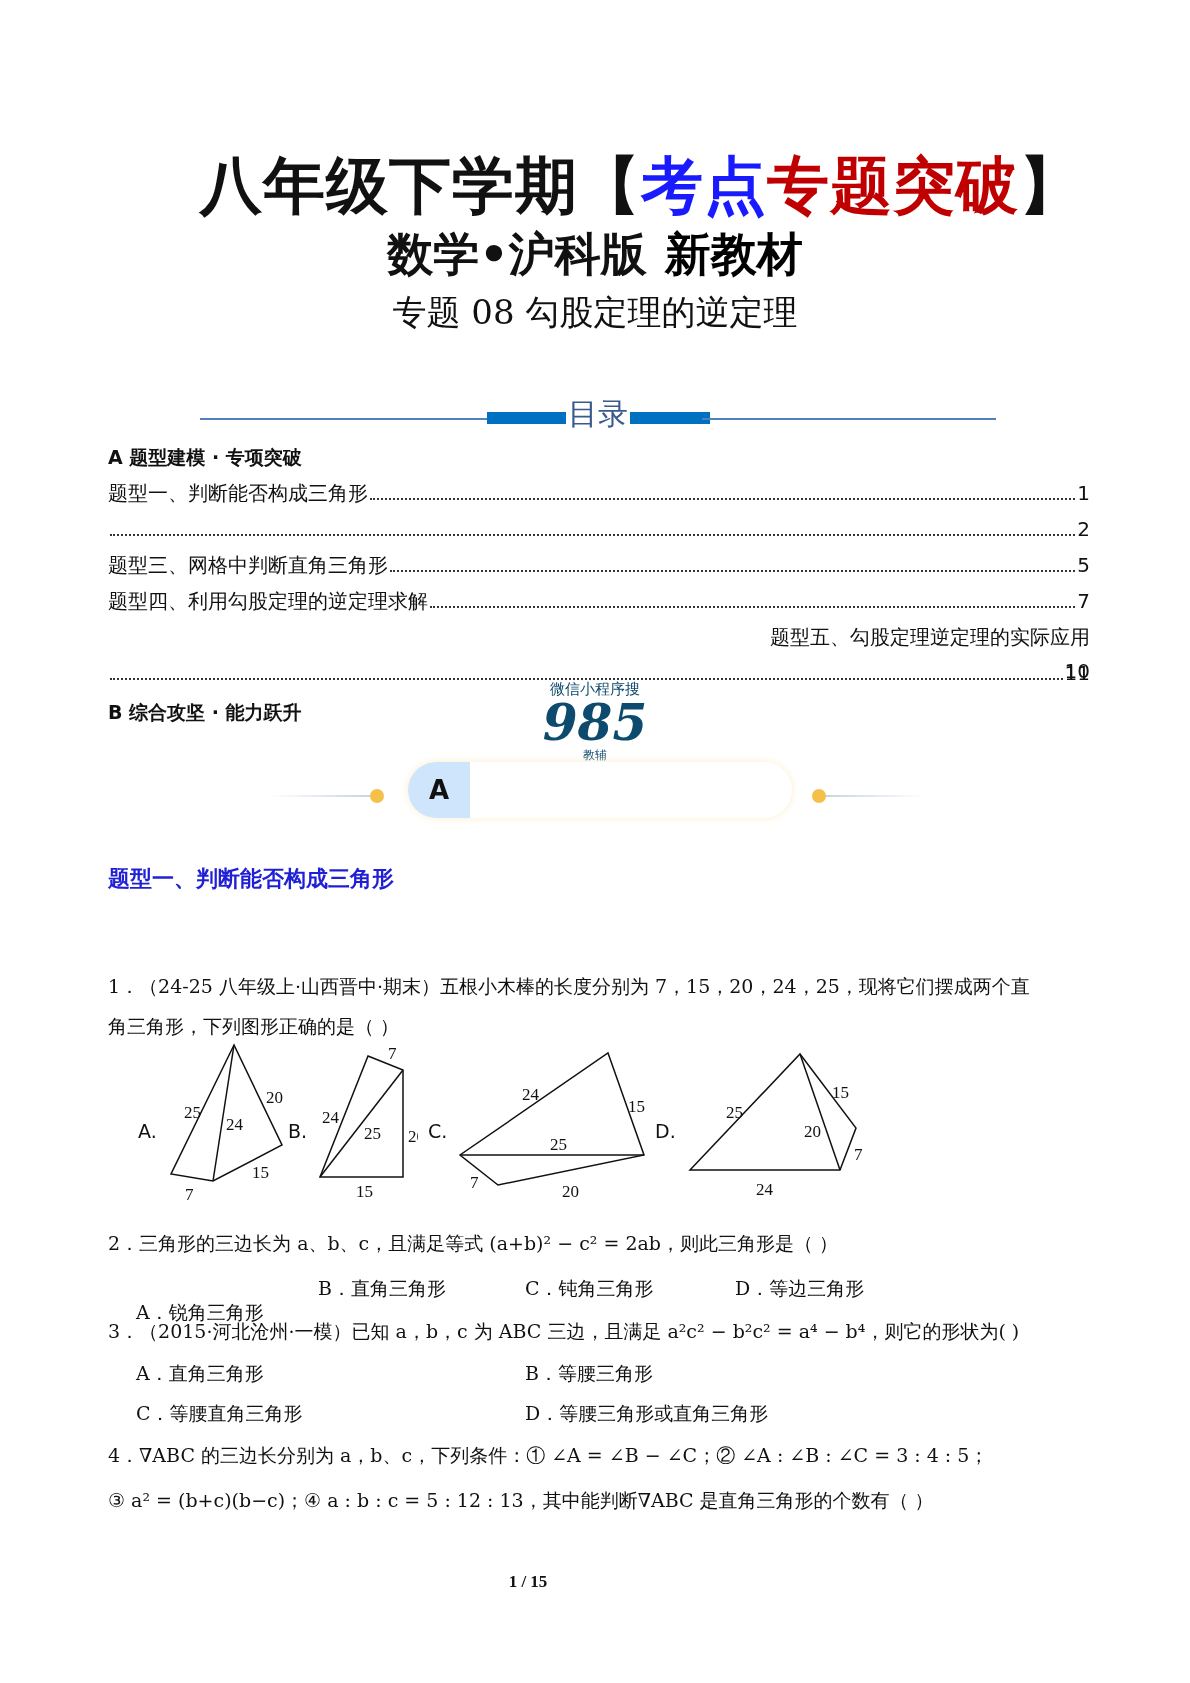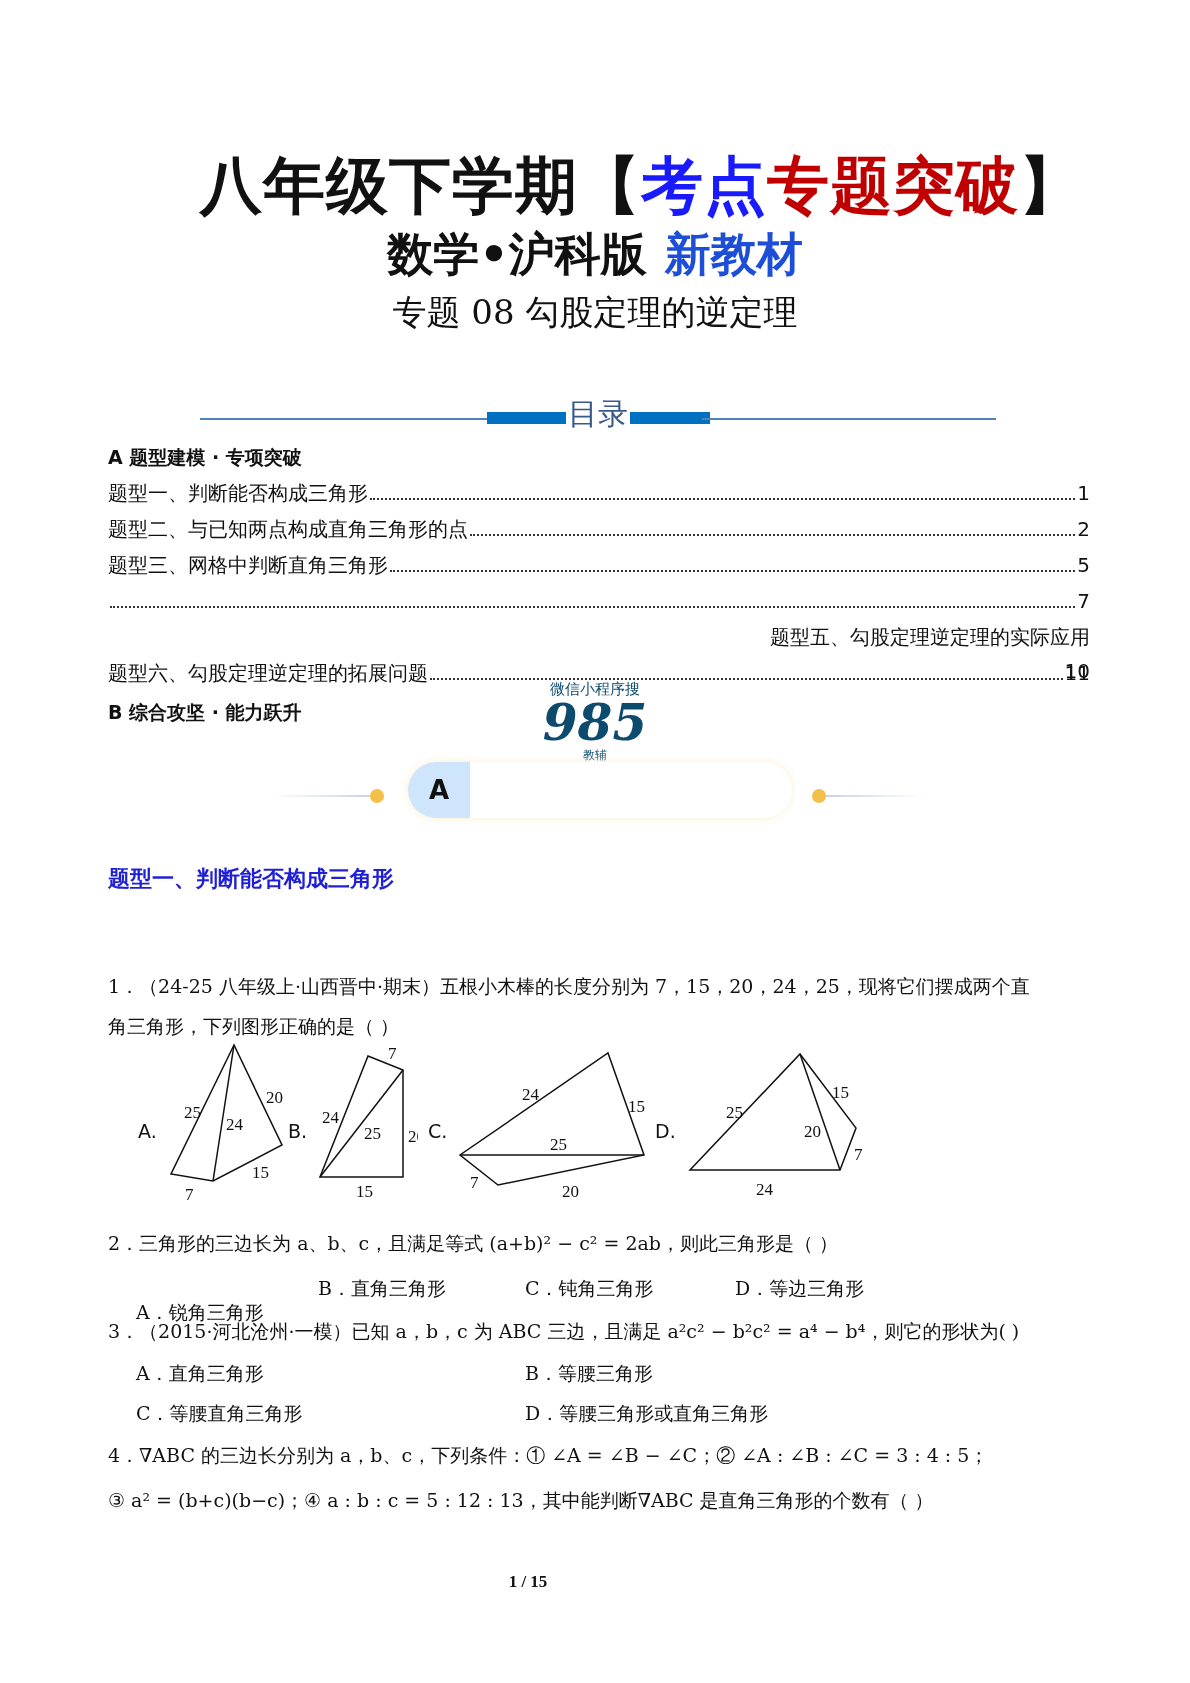--- a/index.html
+++ b/index.html
@@ -1,21 +1,21 @@
 <!DOCTYPE html>
 <html><head>
 <meta charset="utf-8">
 <style>
   html,body{margin:0;padding:0;background:#fff;}
   body{width:1190px;height:1683px;position:relative;overflow:hidden;font-family:"DejaVu Sans","Liberation Sans",sans-serif;color:#111;}
   .abs{position:absolute;}
   .title{left:0;width:1190px;top:150px;text-align:center;font-size:62px;font-weight:900;letter-spacing:1px;line-height:72px;font-family:"DejaVu Sans",sans-serif;margin-left:46px;}
   .title .blue{color:#1a1aff;} .title .red{color:#c00000;}
   .subtitle{left:0;width:1190px;top:226px;text-align:center;font-size:46px;font-weight:900;line-height:56px;}
-  .subtitle .orange{color:#1d4ed8;margin-left:18px;}
+  .subtitle .orange{color:#000000;margin-left:18px;}
   .topic{left:0;width:1190px;top:290px;text-align:center;font-size:34px;font-family:"DejaVu Serif","Liberation Serif",serif;line-height:44px;}
   .toc-rule{top:418px;height:2px;background:#4f81bd;}
   .toc-block{top:412px;height:12px;background:#0070c0;}
   .toc-title{left:566px;top:396px;width:64px;text-align:center;font-size:30px;color:#3a5a8c;background:#fff;line-height:36px;}
   .toc-head{left:108px;font-size:19px;font-weight:bold;line-height:24px;}
   .toc-row{left:108px;width:982px;display:flex;align-items:flex-end;font-size:20px;line-height:26px;}
   .toc-row .lbl{white-space:nowrap;}
   .toc-row .dots{flex:1;border-bottom:2px dotted #333;margin:0 2px 6px 2px;height:0;}
   .toc-row .pg{white-space:nowrap;}
   .watermark{left:520px;top:680px;width:150px;text-align:center;color:#0c4a6e;}
@@ -47,40 +47,39 @@
 <div class="abs toc-rule" style="left:702px;width:294px;"></div>
 <div class="abs toc-title">目录</div>
 
 <div class="abs toc-head" style="top:445px;">A 题型建模 · 专项突破</div>
 <div class="abs toc-row" style="top:480px;">
     <span class="lbl">题型一、判断能否构成三角形</span>
     <span class="dots"></span>
     <span class="pg">1</span>
   </div>
 <div class="abs toc-row" style="top:516px;">
-    <span class="lbl">题型二、与已知两点构成直角三角形的点</span>
     <span class="dots"></span>
     <span class="pg">2</span>
   </div>
 <div class="abs toc-row" style="top:552px;">
     <span class="lbl">题型三、网格中判断直角三角形</span>
     <span class="dots"></span>
     <span class="pg">5</span>
   </div>
 <div class="abs toc-row" style="top:588px;">
+    <span class="lbl">题型四、利用勾股定理的逆定理求解</span>
     <span class="dots"></span>
     <span class="pg">7</span>
   </div>
 <div class="abs toc-row" style="top:624px;flex-direction:column;">
     <span class="lbl">题型五、勾股定理逆定理的实际应用</span>
     <span class="dots"></span>
     <span class="pg">10</span>
   </div>
 <div class="abs toc-row" style="top:660px;">
-    <span class="lbl">题型六、勾股定理逆定理的拓展问题</span>
     <span class="dots"></span>
     <span class="pg">11</span>
   </div>
 <div class="abs toc-head" style="top:700px;">B 综合攻坚 · 能力跃升</div>
 
 <div class="abs watermark">
   <div class="w1">微信小程序搜</div>
   <div class="w2">985</div>
   <div class="w3">教辅</div>
 </div>

